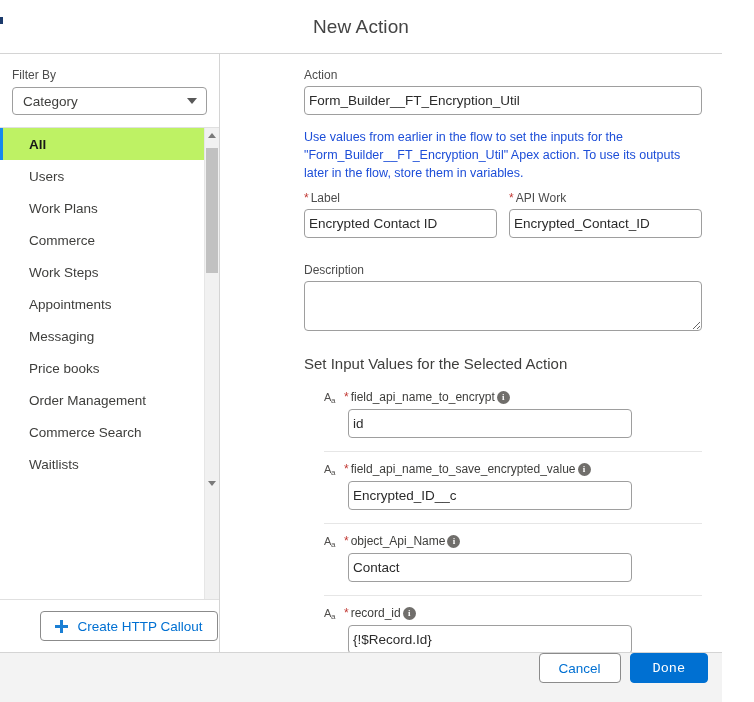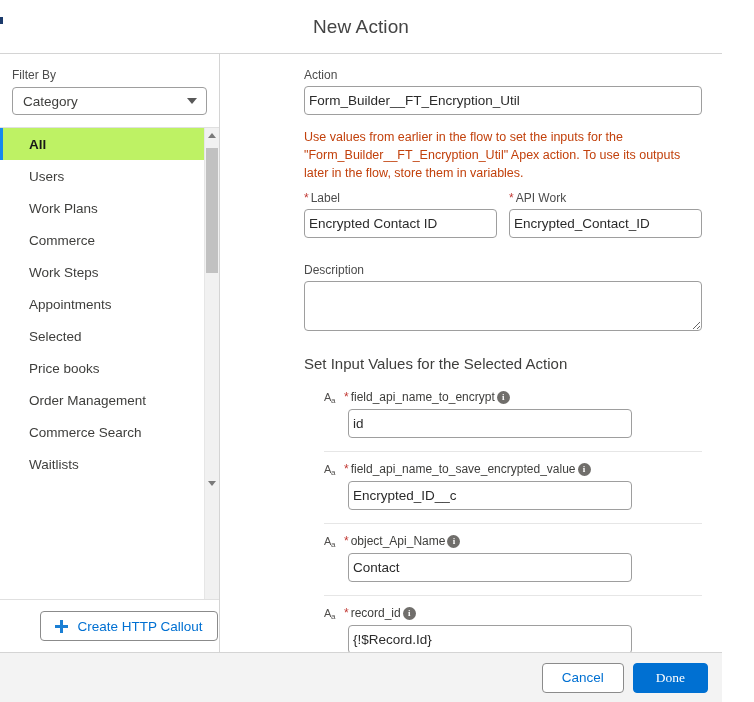--- a/index.html
+++ b/index.html
@@ -267,21 +267,21 @@
     font-family: "Liberation Sans", sans-serif;
     color: #2b2b2b;
     padding: 0 4px;
     box-sizing: border-box;
     outline: none;
   }
   .text-input[readonly] { color: #2b2b2b; }
 
   .help-text {
     font-size: 12.5px;
-    color: #c2410c;
+    color: #1d4ed8;
     line-height: 1.45;
     margin: 13px 0 9px 0;
   }
 
   .row-2col {
     display: flex;
     gap: 12px;
   }
   .row-2col > div { flex: 1; min-width: 0; }
 
@@ -360,21 +360,20 @@
     margin-left: 24px;
   }
 
   
   .modal-footer {
     height: 49px;
     min-height: 49px;
     background: #f3f3f3;
     border-top: 1px solid #d4d4d4;
     display: flex;
-    align-items: center;
     justify-content: flex-end;
     padding-right: 14px;
     gap: 9px;
   }
   .btn-neutral {
     height: 30px;
     padding: 0 19px;
     border: 1px solid #8b8b8b;
     border-radius: 4px;
     background: #ffffff;
@@ -384,21 +383,21 @@
     cursor: pointer;
   }
   .btn-brand {
     height: 30px;
     padding: 0 22px;
     border: 1px solid #0070d2;
     border-radius: 4px;
     background: #0070d2;
     color: #ffffff;
     font-size: 13.5px;
-    font-family: Liberation Serif, serif;
+    font-family: Liberation Mono, monospace;
     cursor: pointer;
   }
 </style>
 </head>
 <body>
 
 <div class="modal">
 
   <div class="edge-sliver"></div>
 
@@ -432,21 +431,21 @@
             <li class="cat-item">
               <span>Commerce</span>
             </li>
             <li class="cat-item">
               <span>Work Steps</span>
             </li>
             <li class="cat-item">
               <span>Appointments</span>
             </li>
             <li class="cat-item">
-              <span>Selected</span>
+              <span>Messaging</span>
             </li>
             <li class="cat-item">
               <span>Price books</span>
             </li>
             <li class="cat-item">
               <span>Order Management</span>
             </li>
             <li class="cat-item">
               <span>Commerce Search</span>
             </li>

